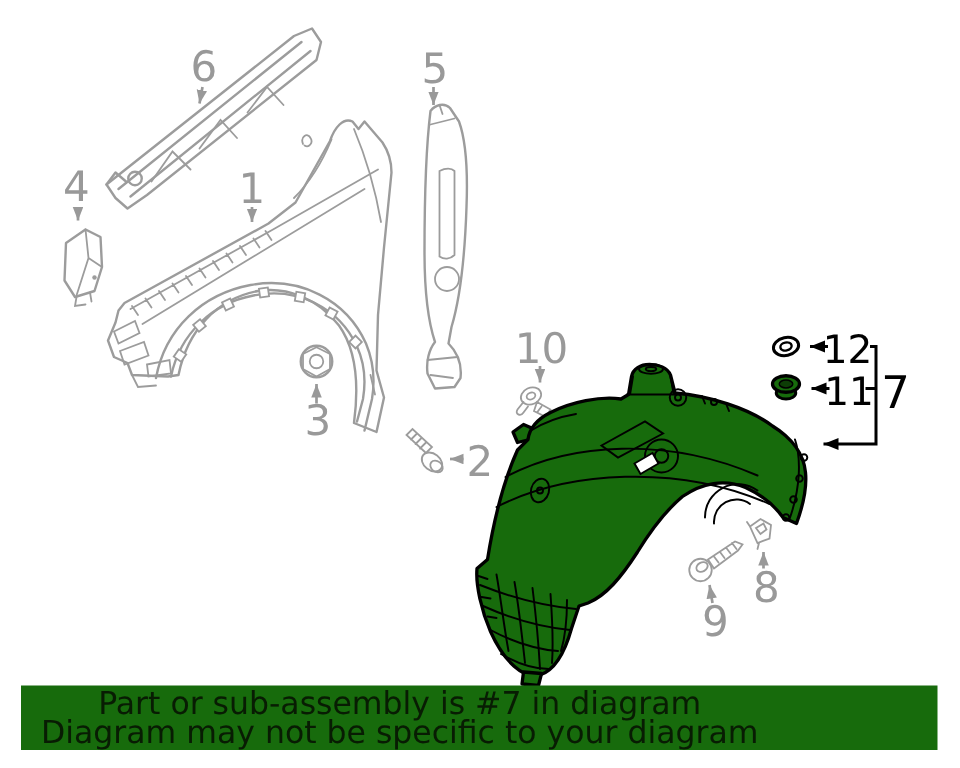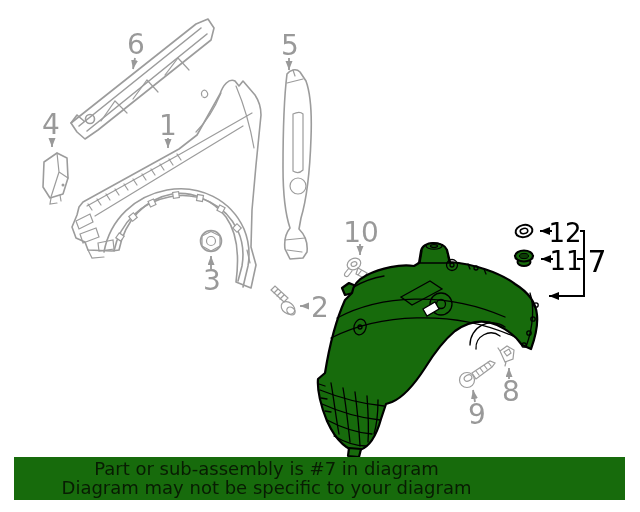--- a/index.html
+++ b/index.html
@@ -12,21 +12,21 @@
   .lblB7{fill:#000000;font-size:30px;}
   .ln{stroke:#9C9C9C;stroke-width:1.6;fill:none;stroke-linejoin:round;stroke-linecap:round;}
   .lnf{stroke:#9C9C9C;stroke-width:1.6;fill:#ffffff;stroke-linejoin:round;}
   .lnt{stroke:#9C9C9C;stroke-width:1.2;fill:none;stroke-linecap:round;}
   .grn{fill:#176B0C;stroke:#000000;stroke-width:2.2;stroke-linejoin:round;}
   .det{stroke:#000000;stroke-width:1.3;fill:none;stroke-linecap:round;}
   .arrG{stroke:#999999;stroke-width:1.8;fill:none;}
   .arrB{stroke:#000000;stroke-width:2;fill:none;}
   .banner{position:absolute;left:14px;top:457px;width:611px;height:43px;background:#176B0C;}
   .banner-text{width:505px;text-align:center;padding-top:3px;
-               font-size:18px;line-height:18.5px;color:#081C03;}
+               font-size:21px;line-height:18.5px;color:#081C03;}
 </style>
 </head>
 <body>
 
 <div id="stage">
 <svg width="640" height="512" viewBox="0 0 640 512">
   <defs>
     <marker id="ahG" markerUnits="userSpaceOnUse" markerWidth="10" markerHeight="8" refX="9" refY="3.5" orient="auto">
       <path d="M0,0 L9,3.5 L0,7 Z" fill="#999999"></path>
     </marker>

